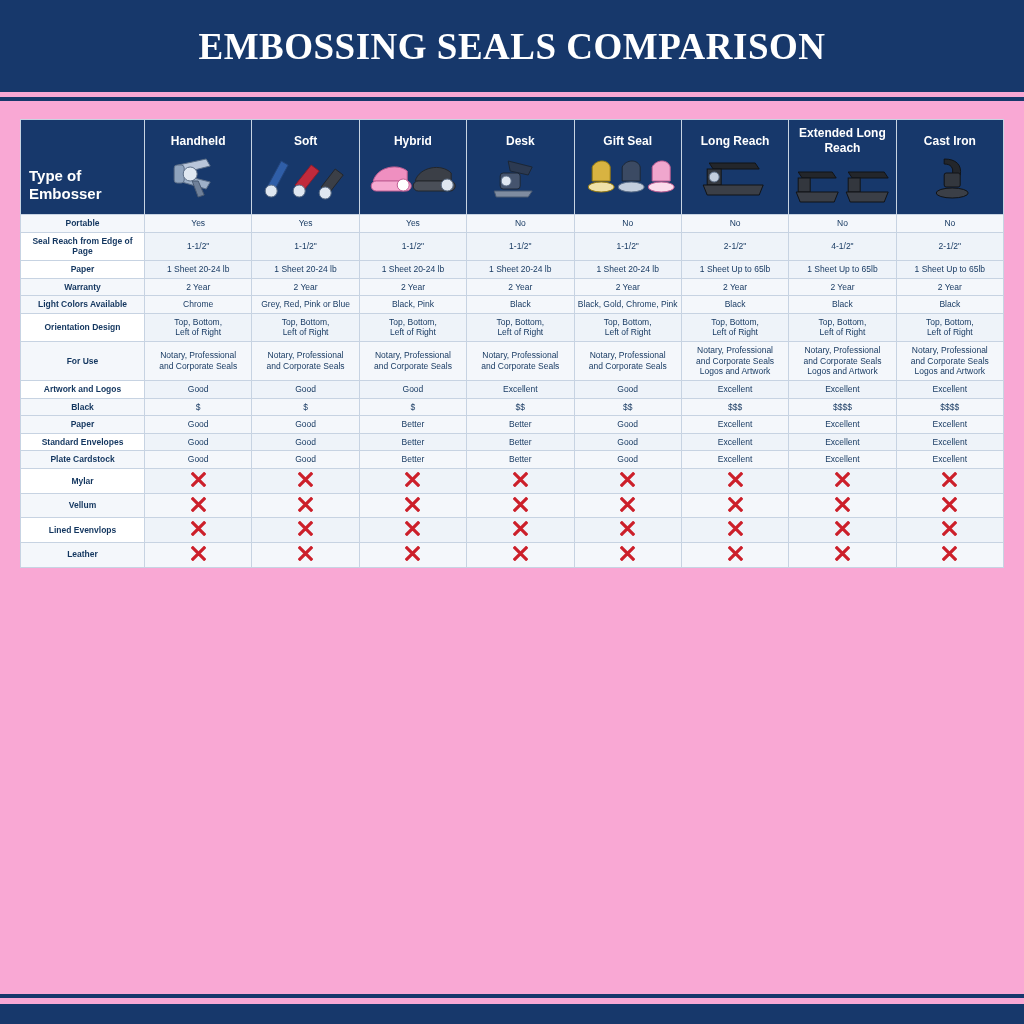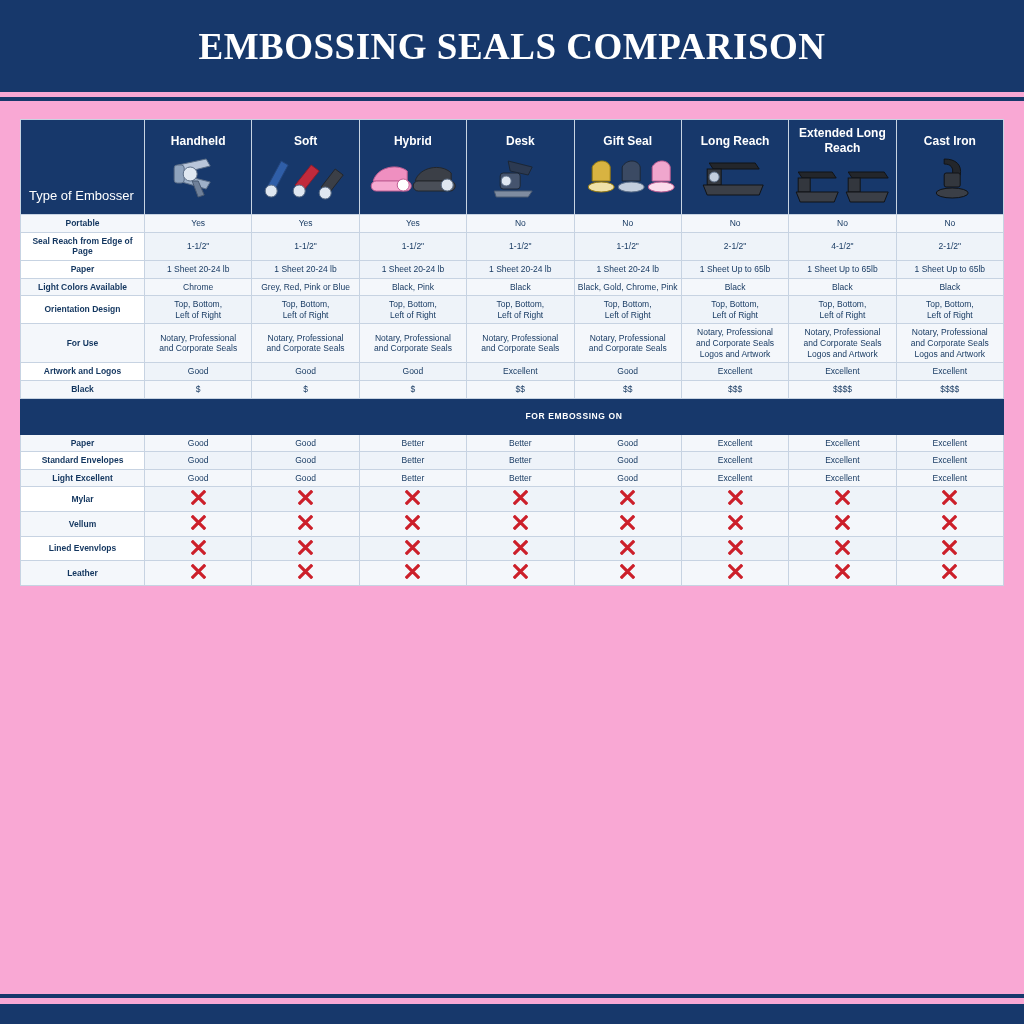--- a/index.html
+++ b/index.html
@@ -84,22 +84,22 @@
     padding: 0 0 10px 8px !important;
   }
   .prodhead-label {
     display: block;
     font-size: 12px;
     font-weight: bold;
     color: #ffffff;
     padding-top: 6px;
   }
   .prodhead-first-label {
-    font-size: 13px;
-    font-weight: normal;
+    font-size: 15px;
+    font-weight: bold;
     color: #ffffff;
     margin-top: 12px;
   }
   .prod-img {
     display: block;
     margin: 2px auto 0 auto;
     width: 100%;
     height: 56px;
   }
   
@@ -291,20 +291,31 @@
           <td>1 Sheet 20-24 lb</td>
           <td>1 Sheet 20-24 lb</td>
           <td>1 Sheet 20-24 lb</td>
           <td>1 Sheet 20-24 lb</td>
           <td>1 Sheet 20-24 lb</td>
           <td>1 Sheet Up to 65lb</td>
           <td>1 Sheet Up to 65lb</td>
           <td>1 Sheet Up to 65lb</td>
         </tr>
 
+        <tr>
+          <td class="rowhead">Warranty</td>
+          <td>2 Year</td>
+          <td>2 Year</td>
+          <td>2 Year</td>
+          <td>2 Year</td>
+          <td>2 Year</td>
+          <td>2 Year</td>
+          <td>2 Year</td>
+          <td>2 Year</td>
+        </tr>
 
 
         <tr>
           <td class="rowhead">Light Colors Available</td>
           <td>Chrome</td>
           <td>Grey, Red, Pink or Blue</td>
           <td>Black, Pink</td>
           <td>Black</td>
           <td>Black, Gold, Chrome, Pink</td>
           <td>Black</td>
@@ -372,24 +383,20 @@
           <td>$</td>
           <td>$</td>
           <td>$</td>
           <td>$$</td>
           <td>$$</td>
           <td>$$$</td>
           <td>$$$$</td>
           <td>$$$$</td>
         </tr>
 
-        <tr class="band-row">
-          <td class="band-blank"></td>
-          <td colspan="8">FOR EMBOSSING ON</td>
-        </tr>
 
         <tr>
           <td class="rowhead">Paper</td>
           <td>Good</td>
           <td>Good</td>
           <td>Better</td>
           <td>Better</td>
           <td>Good</td>
           <td>Excellent</td>
           <td>Excellent</td>
@@ -402,21 +409,21 @@
           <td>Good</td>
           <td>Better</td>
           <td>Better</td>
           <td>Good</td>
           <td>Excellent</td>
           <td>Excellent</td>
           <td>Excellent</td>
         </tr>
 
         <tr>
-          <td class="rowhead">Light Excellent</td>
+          <td class="rowhead">Plate Cardstock</td>
           <td>Good</td>
           <td>Good</td>
           <td>Better</td>
           <td>Better</td>
           <td>Good</td>
           <td>Excellent</td>
           <td>Excellent</td>
           <td>Excellent</td>
         </tr>
 

